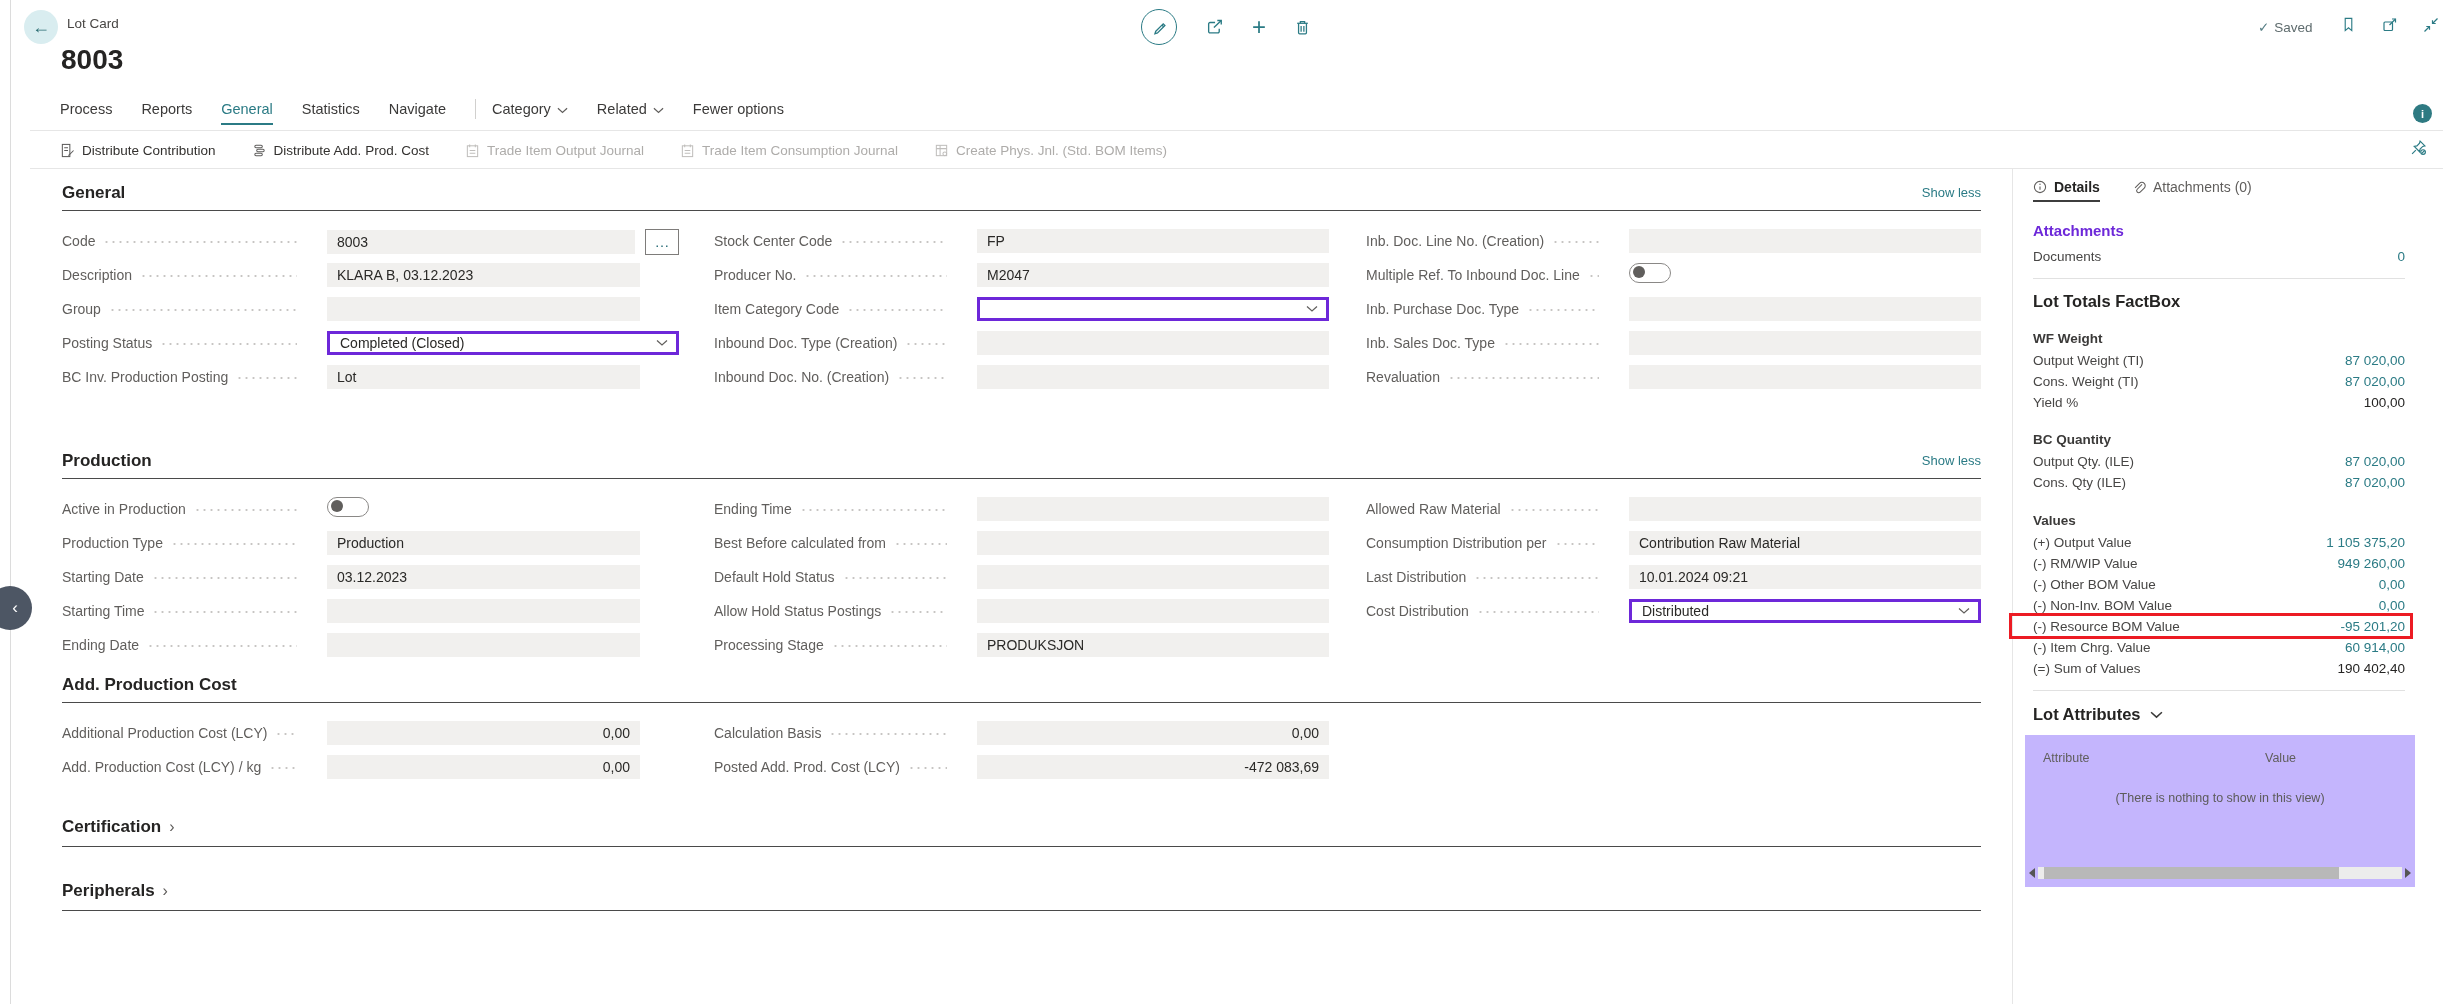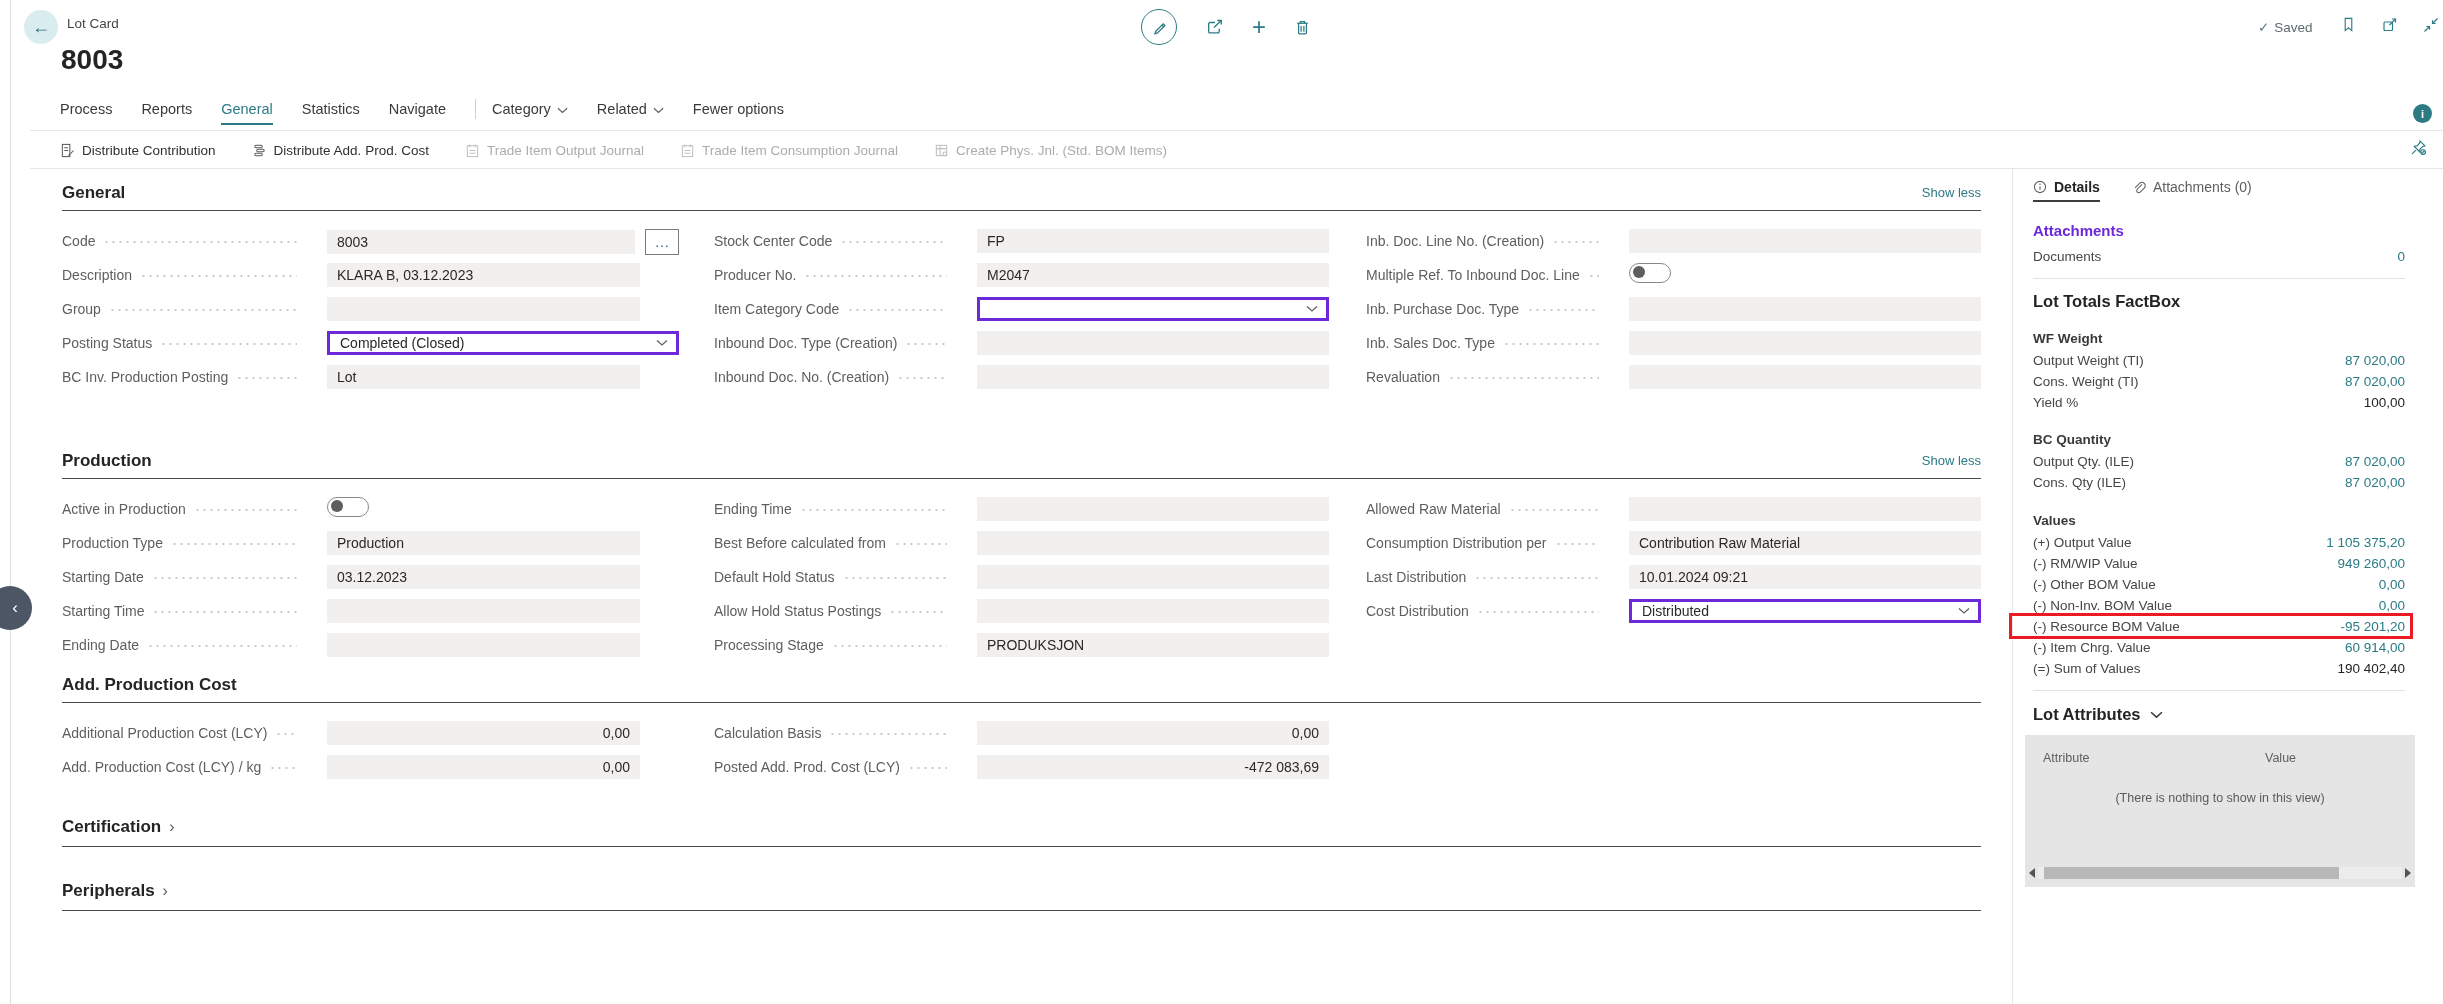--- a/index.html
+++ b/index.html
@@ -96,21 +96,21 @@
   .fb-group-title{font-size:13.5px;font-weight:700;color:#3b3a39;height:19px;}
   .fb-row{display:flex;justify-content:space-between;align-items:center;height:21px;font-size:13.5px;position:relative;text-align:right;}
   .fb-label{color:#474645;white-space:nowrap;}
   .fb-value{white-space:nowrap;}
   .fb-value.teal{color:var(--accent);cursor:pointer;}
   .fb-value.dark{color:#252423;}
   .fb-row.highlighted::after{content:'';position:absolute;left:-24px;right:-8px;top:-3px;bottom:-2px;
       border:3px solid var(--highlight);pointer-events:none;}
   .fb-hr{height:1px;background:#e1e1e1;}
   .mt20{margin-top:20px;} .mt19{margin-top:19px;} .mt14{margin-top:14px;} .mt13{margin-top:13px;} .mt11{margin-top:11px;} .mt7{margin-top:7px;}
-  .fb-table{margin:11px -10px 0 -8px;height:152px;background:#e5e5e5;position:relative;}
+  .fb-table{margin:11px -10px 0 -8px;height:152px;background:#c4b5fd;position:relative;}
   .fb-table-head{display:flex;padding:16px 16px 0 18px;font-size:12.5px;color:#605e5c;}
   .fb-table-head .c1{width:222px;}
   .fb-empty{margin-top:26px;text-align:center;font-size:12.5px;color:#5c5b5a;}
   .fb-scroll{position:absolute;left:4px;right:4px;bottom:8px;height:12px;display:flex;align-items:center;}
   .sb-arrow{width:0;height:0;border-style:solid;cursor:pointer;}
   .sb-left{border-width:5px 6px 5px 0;border-color:transparent #555 transparent transparent;margin-right:3px;}
   .sb-right{border-width:5px 0 5px 6px;border-color:transparent transparent transparent #555;margin-left:3px;}
   .sb-track{flex:1;height:12px;background:#ececec;position:relative;cursor:pointer;}
   .sb-thumb{position:absolute;left:6px;top:0;width:81%;height:12px;background:#b8b8b8;cursor:grab;}
 

